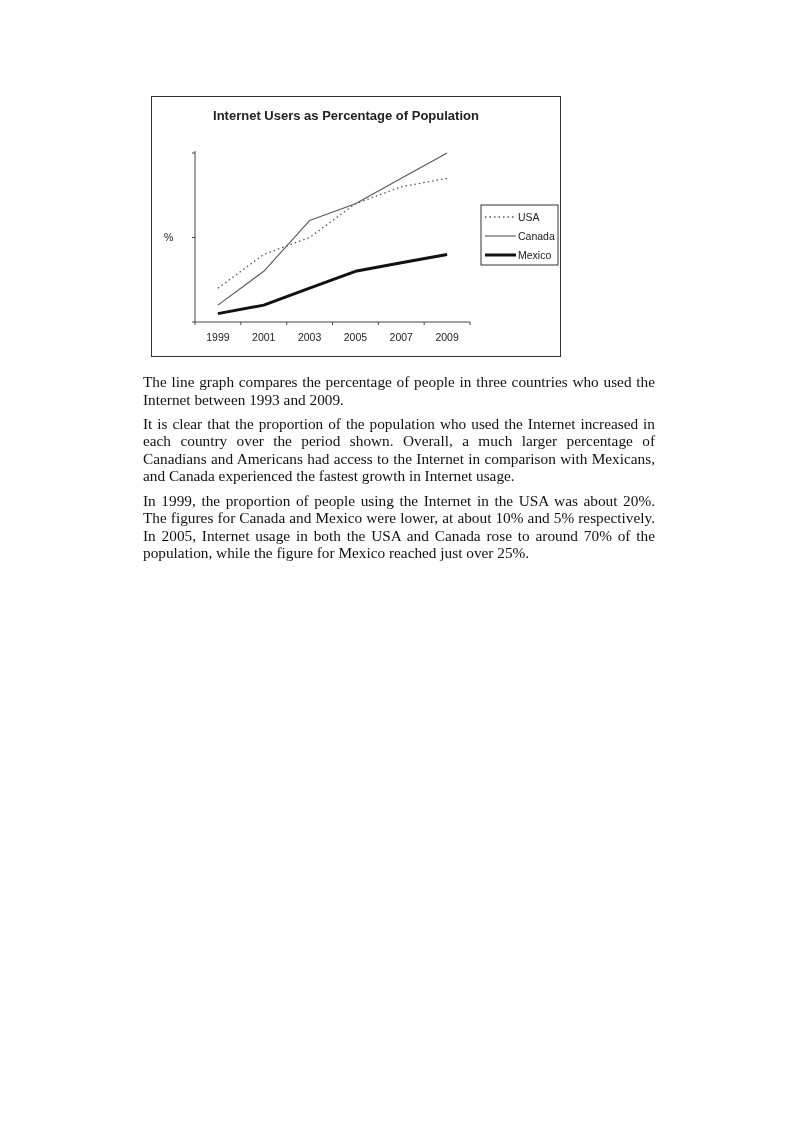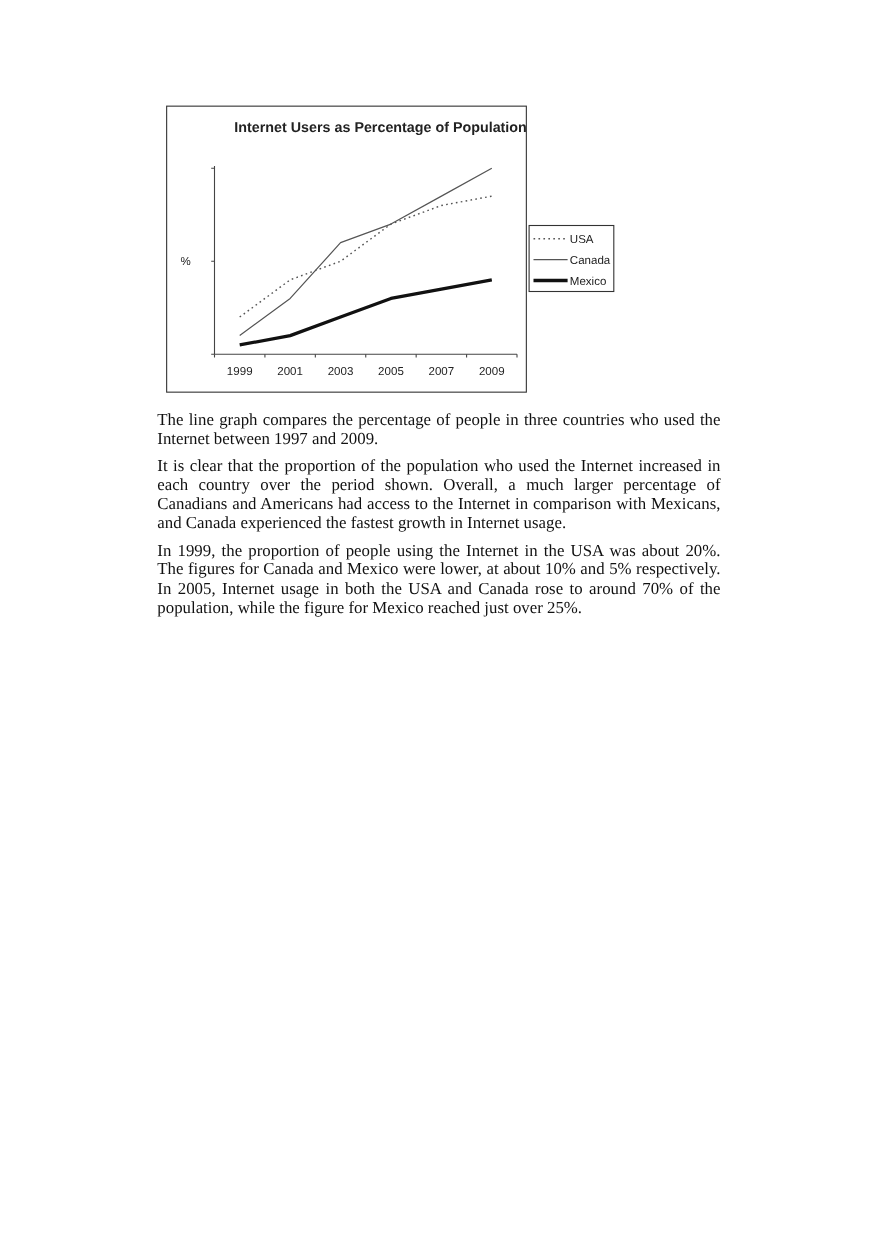--- a/index.html
+++ b/index.html
@@ -1,18 +1,18 @@
 <!DOCTYPE html>
 <html><head>
 <meta charset="utf-8">
 <style>
   html, body { margin: 0; padding: 0; background: #ffffff; }
   body { width: 794px; height: 1123px; position: relative; overflow: hidden; }
   .chart-frame {
-    position: absolute; left: 151px; top: 96px; width: 328px; height: 261px;
+    position: absolute; left: 151px; top: 96px; width: 410px; height: 261px;
     border: 1.5px solid #333; box-sizing: border-box; background: #fff;
   }
   .chart-frame svg { position: absolute; left: 0; top: 0; }
   .chart-title { font-family: "Liberation Sans", sans-serif; font-weight: bold; font-size: 13px; fill: #222; }
   .tick-label { font-family: "Liberation Sans", sans-serif; font-size: 10.5px; fill: #222; }
   .legend-label { font-family: "Liberation Sans", sans-serif; font-size: 10.5px; fill: #222; }
   .text-block {
     position: absolute; left: 143px; top: 373px; width: 512px;
     font-family: "Liberation Serif", serif; font-size: 15.3px; line-height: 17.6px;
     color: #111; text-align: justify;
@@ -77,16 +77,16 @@
         <text x="366" y="124" class="legend-label">USA</text>
         <line x1="333" y1="139" x2="364" y2="139" stroke="#555555" stroke-width="1.1"></line>
         <text x="366" y="143" class="legend-label">Canada</text>
         <line x1="333" y1="158" x2="364" y2="158" stroke="#111111" stroke-width="3"></line>
         <text x="366" y="162" class="legend-label">Mexico</text>
       </g>
   </svg>
 </div>
 
 <div class="text-block">
-  <p>The line graph compares the percentage of people in three countries who used the Internet between 1997 and 2009.</p>
+  <p>The line graph compares the percentage of people in three countries who used the Internet between 1993 and 2009.</p>
   <p>It is clear that the proportion of the population who used the Internet increased in each country over the period shown. Overall, a much larger percentage of Canadians and Americans had access to the Internet in comparison with Mexicans, and Canada experienced the fastest growth in Internet usage.</p>
   <p>In 1999, the proportion of people using the Internet in the USA was about 20%. The figures for Canada and Mexico were lower, at about 10% and 5% respectively. In 2005, Internet usage in both the USA and Canada rose to around 70% of the population, while the figure for Mexico reached just over 25%.</p>
 </div>
 
 </body></html>

